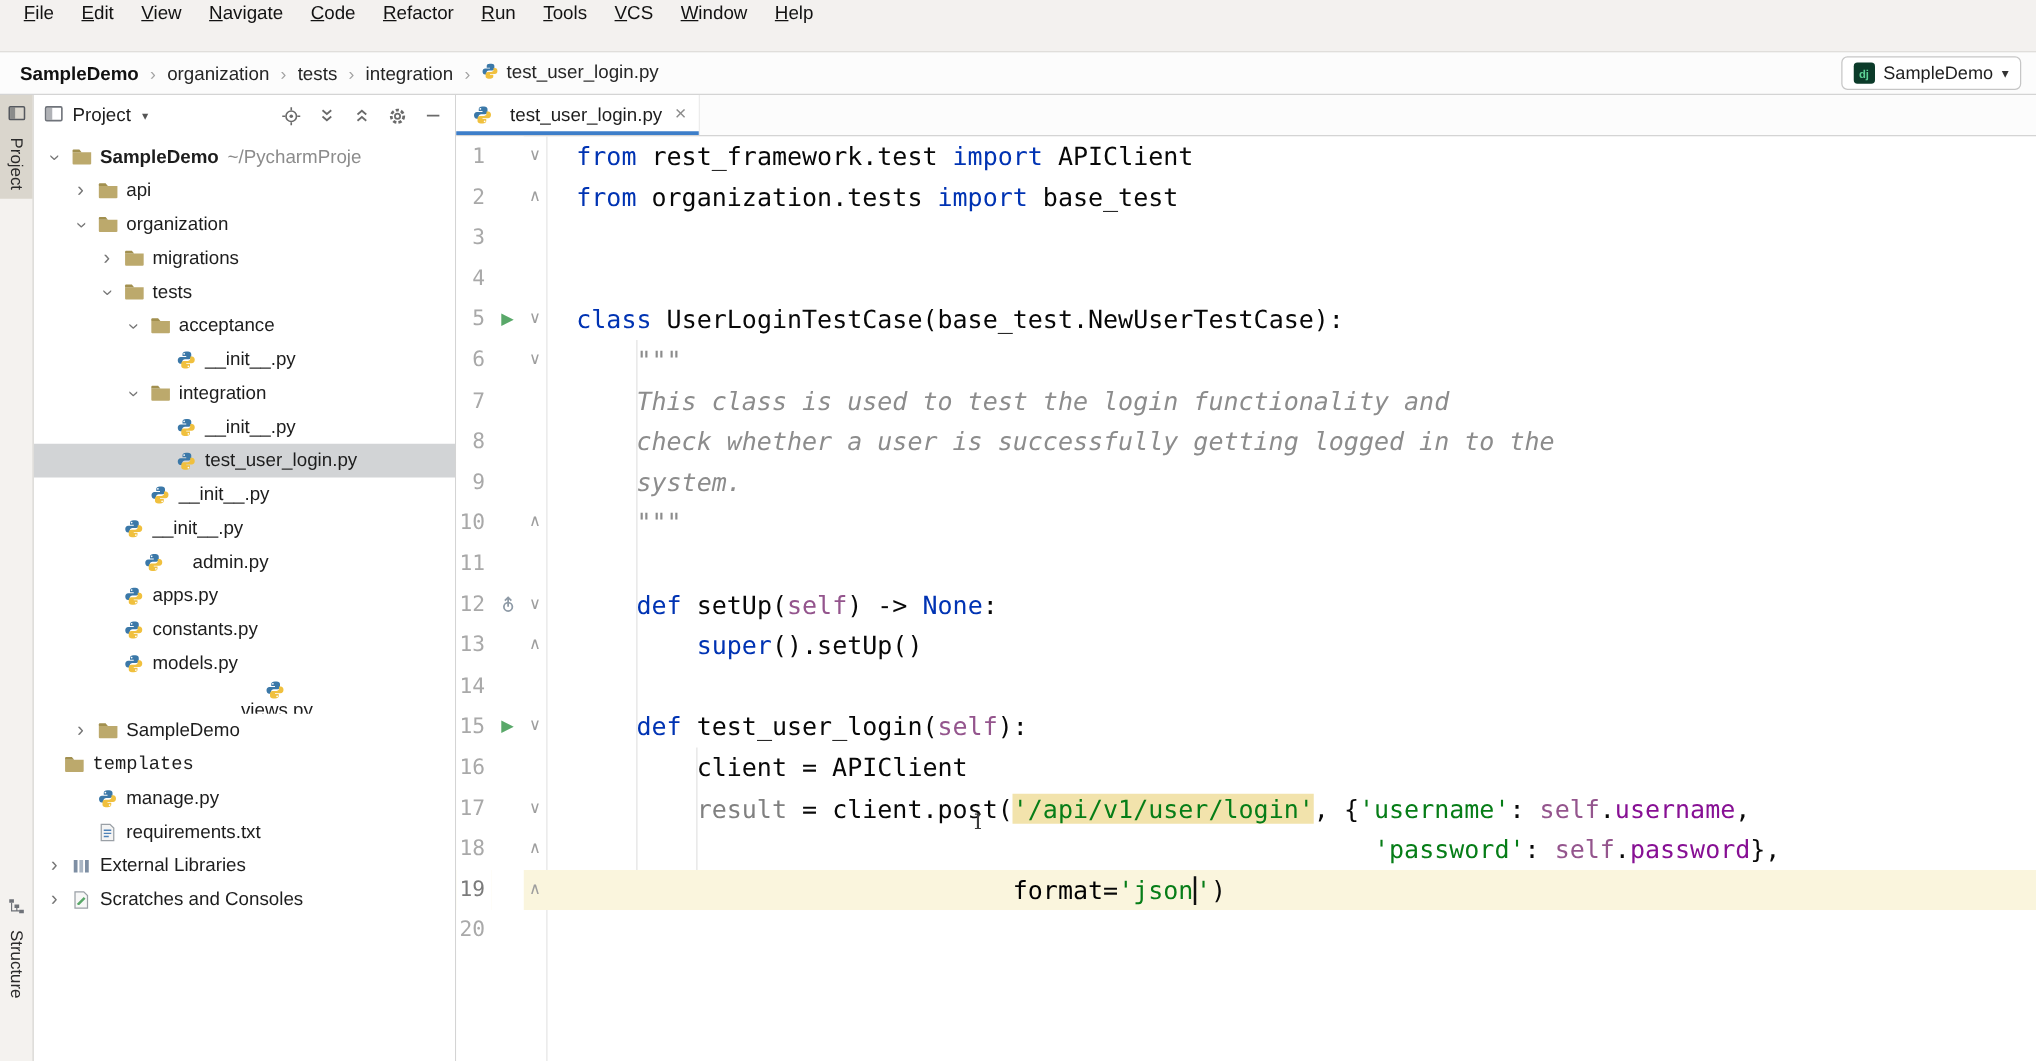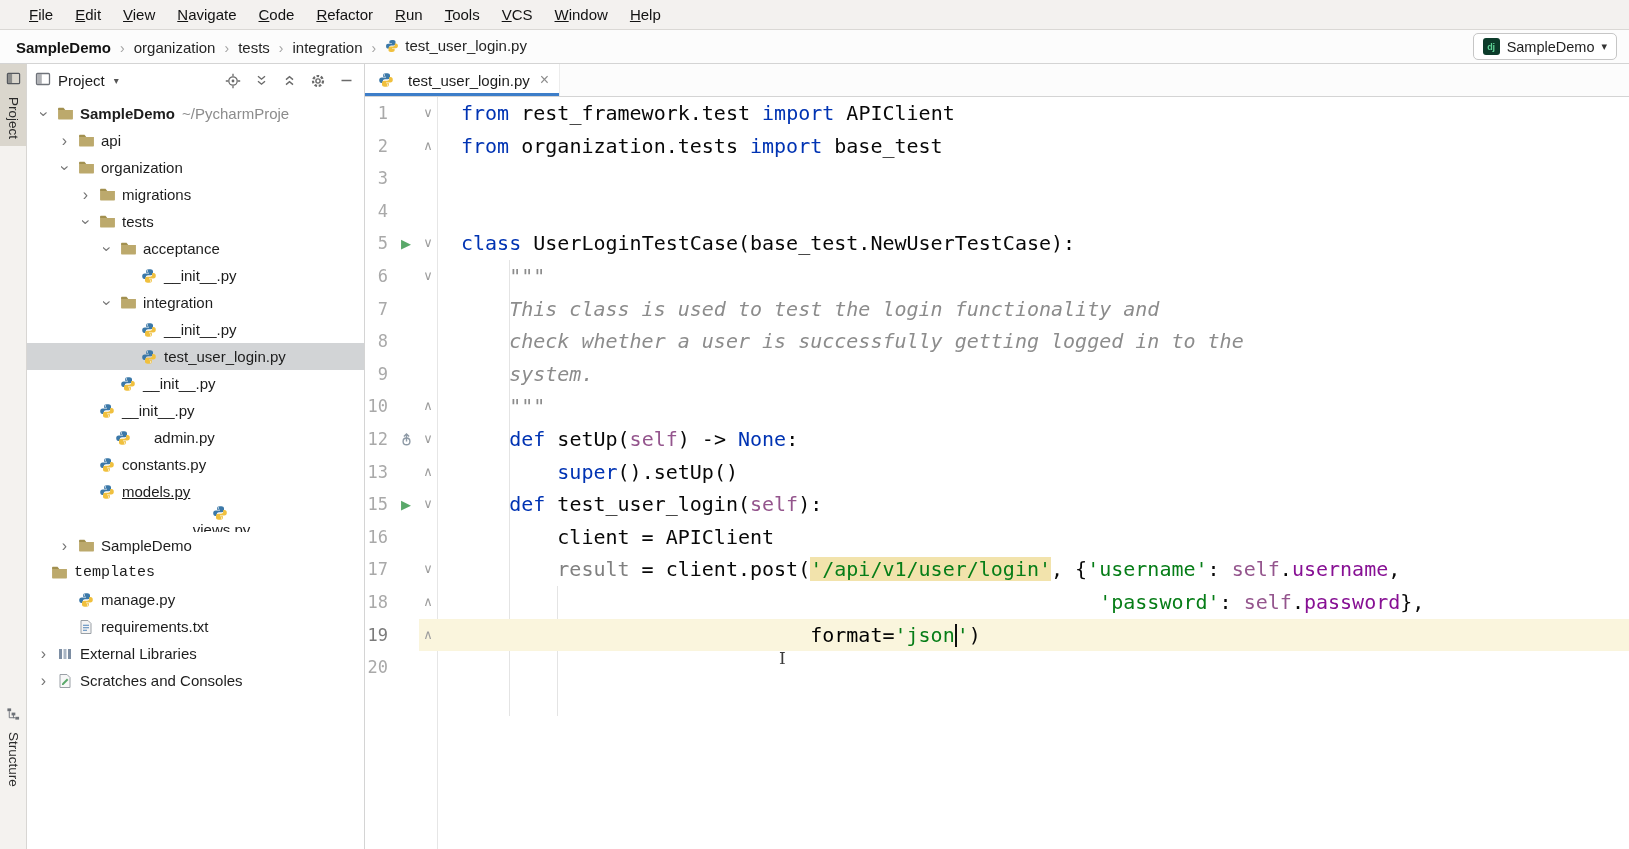--- a/index.html
+++ b/index.html
@@ -1,20 +1,20 @@
 <!DOCTYPE html>
 <html><head>
 <meta charset="utf-8">
 <style>
   *{margin:0;padding:0;box-sizing:border-box}
   html,body{width:1629px;height:849px;overflow:hidden}
   body{font-family:"Liberation Sans",sans-serif;background:#fff;color:#1e1e1e;position:relative}
 
   
-  .menu-bar{height:30px;background:#F3F1EF;border-bottom:1px solid #DAD8D5;display:flex;align-items:center;padding-left:18px;font-size:15px;color:#121212}
+  .menu-bar{height:42px;background:#F3F1EF;border-bottom:1px solid #DAD8D5;display:flex;padding-left:8px;font-size:15px;color:#121212}
   .menu-item{display:inline-block;padding:2px 11px;cursor:default}
   .menu-item::first-letter{text-decoration:underline}
 
   
   .crumb-bar{height:34px;background:#FCFCFC;border-bottom:1px solid #D4D4D4;display:flex;align-items:center;padding:0 14px;font-size:15px;position:relative}
   .crumb{color:#262626;padding:0 2px;display:inline-flex;align-items:center}
   .crumb.first{font-weight:bold;color:#111}
   .crumb-sep{color:#A3A3A3;padding:0 7px;font-size:14px}
   .crumb-icon{display:inline-flex;margin-right:6px}
   .run-config{position:absolute;right:12px;top:3px;height:27px;border:1px solid #C6C6C6;border-radius:5px;display:flex;align-items:center;gap:7px;padding:0 9px;background:#fff;font-size:14.5px;cursor:default}
@@ -334,23 +334,35 @@
         <div class="tree-row" style="padding-left: 48px;">
           <span class="tree-chev"></span>
           <span class="tree-icon">
             <svg width="16" height="16" viewBox="0 0 16 16">
               <path d="M7.9 1.2c-1.9 0-2.9.8-2.9 2v1.6h3v.7H3.6c-1.5 0-2.4 1-2.4 2.7 0 1.6.8 2.7 2.3 2.7h1.3V9.3c0-1.2 1-2 2.2-2h3c1.1 0 2-.9 2-2V3.2c0-1.2-1.1-2-2.6-2z" fill="#3B78A8"></path>
               <circle cx="6.3" cy="3" r=".7" fill="#fff"></circle>
               <path d="M8.1 14.8c1.9 0 2.9-.8 2.9-2v-1.6H8v-.7h4.4c1.5 0 2.4-1 2.4-2.7 0-1.6-.8-2.7-2.3-2.7h-1.3v1.6c0 1.2-1 2-2.2 2h-3c-1.1 0-2 .9-2 2v2.1c0 1.2 1.1 2 2.6 2z" fill="#F0C03E"></path>
               <circle cx="9.7" cy="13" r=".7" fill="#fff"></circle>
             </svg>
           </span>
+          <span class="tree-label">apps.py</span>
+        </div>
+        <div class="tree-row" style="padding-left: 48px;">
+          <span class="tree-chev"></span>
+          <span class="tree-icon">
+            <svg width="16" height="16" viewBox="0 0 16 16">
+              <path d="M7.9 1.2c-1.9 0-2.9.8-2.9 2v1.6h3v.7H3.6c-1.5 0-2.4 1-2.4 2.7 0 1.6.8 2.7 2.3 2.7h1.3V9.3c0-1.2 1-2 2.2-2h3c1.1 0 2-.9 2-2V3.2c0-1.2-1.1-2-2.6-2z" fill="#3B78A8"></path>
+              <circle cx="6.3" cy="3" r=".7" fill="#fff"></circle>
+              <path d="M8.1 14.8c1.9 0 2.9-.8 2.9-2v-1.6H8v-.7h4.4c1.5 0 2.4-1 2.4-2.7 0-1.6-.8-2.7-2.3-2.7h-1.3v1.6c0 1.2-1 2-2.2 2h-3c-1.1 0-2 .9-2 2v2.1c0 1.2 1.1 2 2.6 2z" fill="#F0C03E"></path>
+              <circle cx="9.7" cy="13" r=".7" fill="#fff"></circle>
+            </svg>
+          </span>
           <span class="tree-label">constants.py</span>
         </div>
-        <div class="tree-row" style="padding-left: 48px; text-decoration: underline;">
+        <div class="tree-row" style="padding-left: 48px;">
           <span class="tree-chev"></span>
           <span class="tree-icon">
             <svg width="16" height="16" viewBox="0 0 16 16">
               <path d="M7.9 1.2c-1.9 0-2.9.8-2.9 2v1.6h3v.7H3.6c-1.5 0-2.4 1-2.4 2.7 0 1.6.8 2.7 2.3 2.7h1.3V9.3c0-1.2 1-2 2.2-2h3c1.1 0 2-.9 2-2V3.2c0-1.2-1.1-2-2.6-2z" fill="#3B78A8"></path>
               <circle cx="6.3" cy="3" r=".7" fill="#fff"></circle>
               <path d="M8.1 14.8c1.9 0 2.9-.8 2.9-2v-1.6H8v-.7h4.4c1.5 0 2.4-1 2.4-2.7 0-1.6-.8-2.7-2.3-2.7h-1.3v1.6c0 1.2-1 2-2.2 2h-3c-1.1 0-2 .9-2 2v2.1c0 1.2 1.1 2 2.6 2z" fill="#F0C03E"></path>
               <circle cx="9.7" cy="13" r=".7" fill="#fff"></circle>
             </svg>
           </span>
           <span class="tree-label">models.py</span>
@@ -508,37 +520,49 @@
           <span class="fold"></span>
           <span class="code"><span class="tk-doc">    system.</span></span>
         </div>
         <div class="code-row">
           <span class="ln">10</span>
           <span class="gico"></span>
           <span class="fold">∧</span>
           <span class="code"><span class="tk-doc">    """</span></span>
         </div>
         <div class="code-row">
+          <span class="ln">11</span>
+          <span class="gico"></span>
+          <span class="fold"></span>
+          <span class="code"></span>
+        </div>
+        <div class="code-row">
           <span class="ln">12</span>
           <span class="gico">
             <svg width="15" height="15" viewBox="0 0 15 15">
               <circle cx="7.5" cy="9.4" r="3.4" fill="none" stroke="#8E9AA6" stroke-width="1.4"></circle>
               <path d="M7.5 9.4V2.1M4.9 4.5l2.6-2.6 2.6 2.6" fill="none" stroke="#8E9AA6" stroke-width="1.4"></path>
             </svg>
           </span>
           <span class="fold">∨</span>
           <span class="code"><span class="tk-pl">    </span><span class="tk-kw">def</span><span class="tk-pl"> setUp(</span><span class="tk-self">self</span><span class="tk-pl">) -&gt; </span><span class="tk-kw">None</span><span class="tk-pl">:</span></span>
         </div>
         <div class="code-row">
           <span class="ln">13</span>
           <span class="gico"></span>
           <span class="fold">∧</span>
           <span class="code"><span class="tk-pl">        </span><span class="tk-kw">super</span><span class="tk-pl">().setUp()</span></span>
         </div>
         <div class="code-row">
+          <span class="ln">14</span>
+          <span class="gico"></span>
+          <span class="fold"></span>
+          <span class="code"></span>
+        </div>
+        <div class="code-row">
           <span class="ln">15</span>
           <span class="gico">
             <span class="run-tri">▶</span>
           </span>
           <span class="fold">∨</span>
           <span class="code"><span class="tk-pl">    </span><span class="tk-kw">def</span><span class="tk-pl"> test_user_login(</span><span class="tk-self">self</span><span class="tk-pl">):</span></span>
         </div>
         <div class="code-row">
           <span class="ln">16</span>
           <span class="gico"></span>

